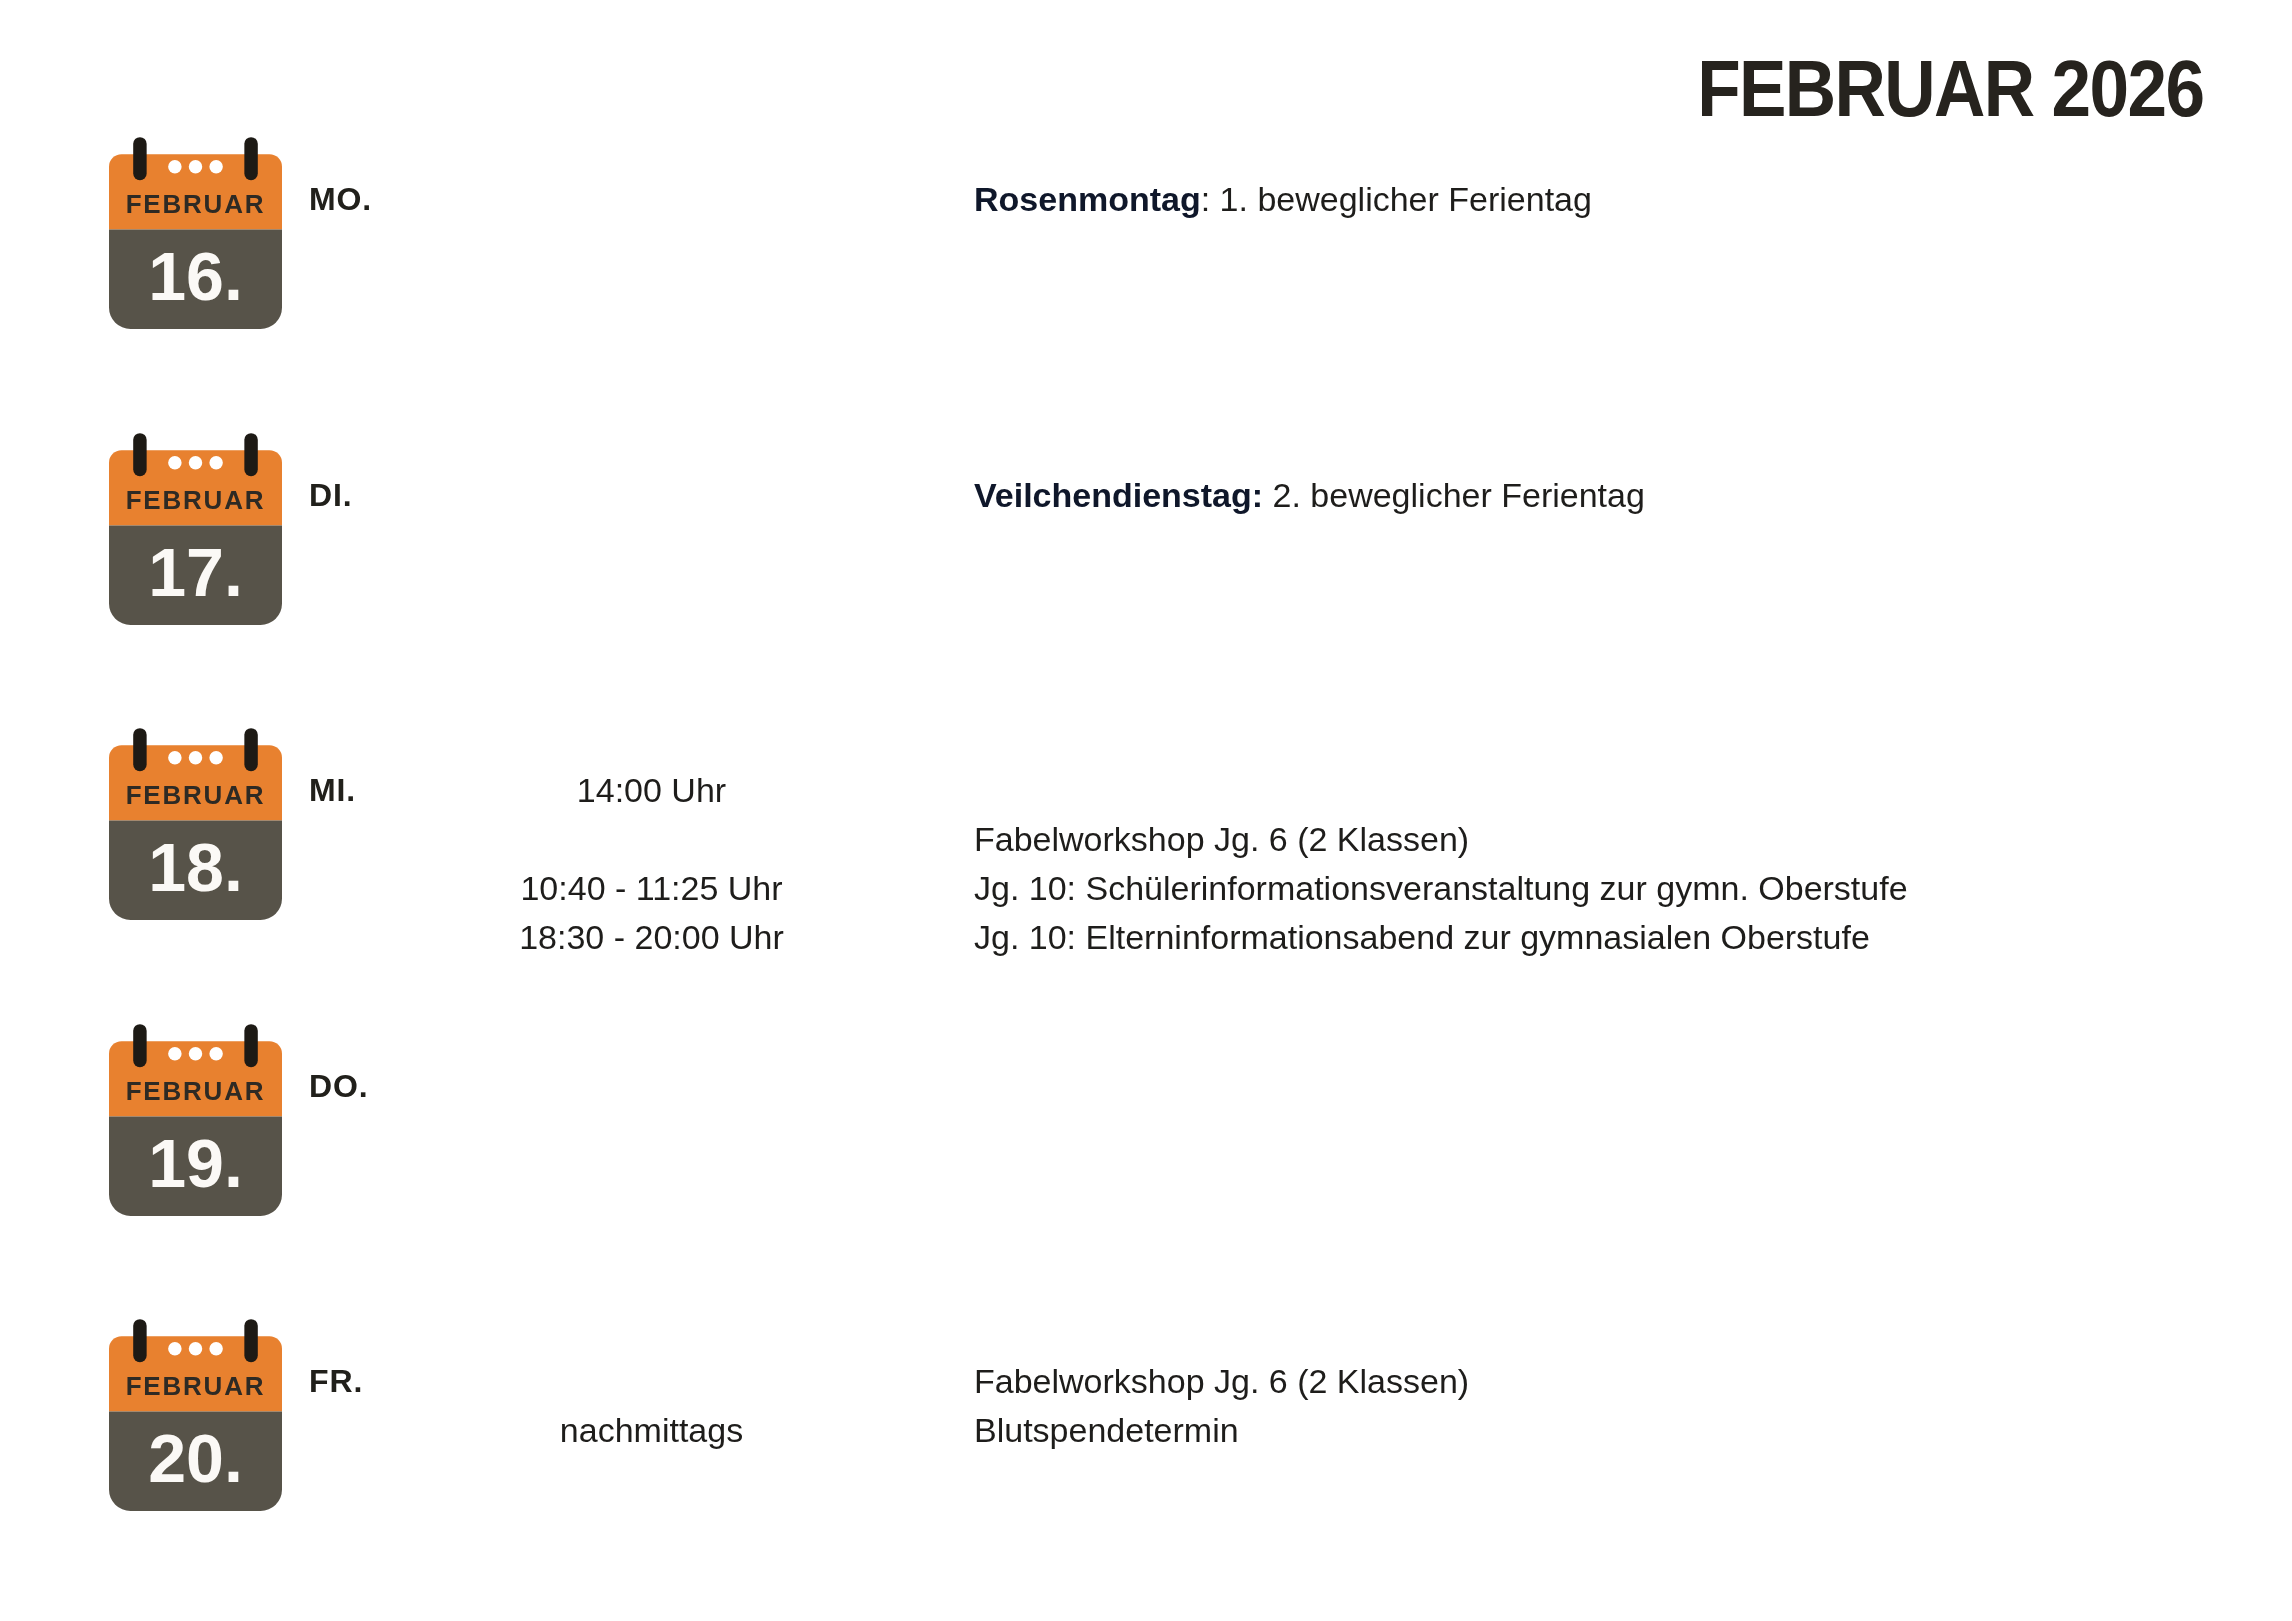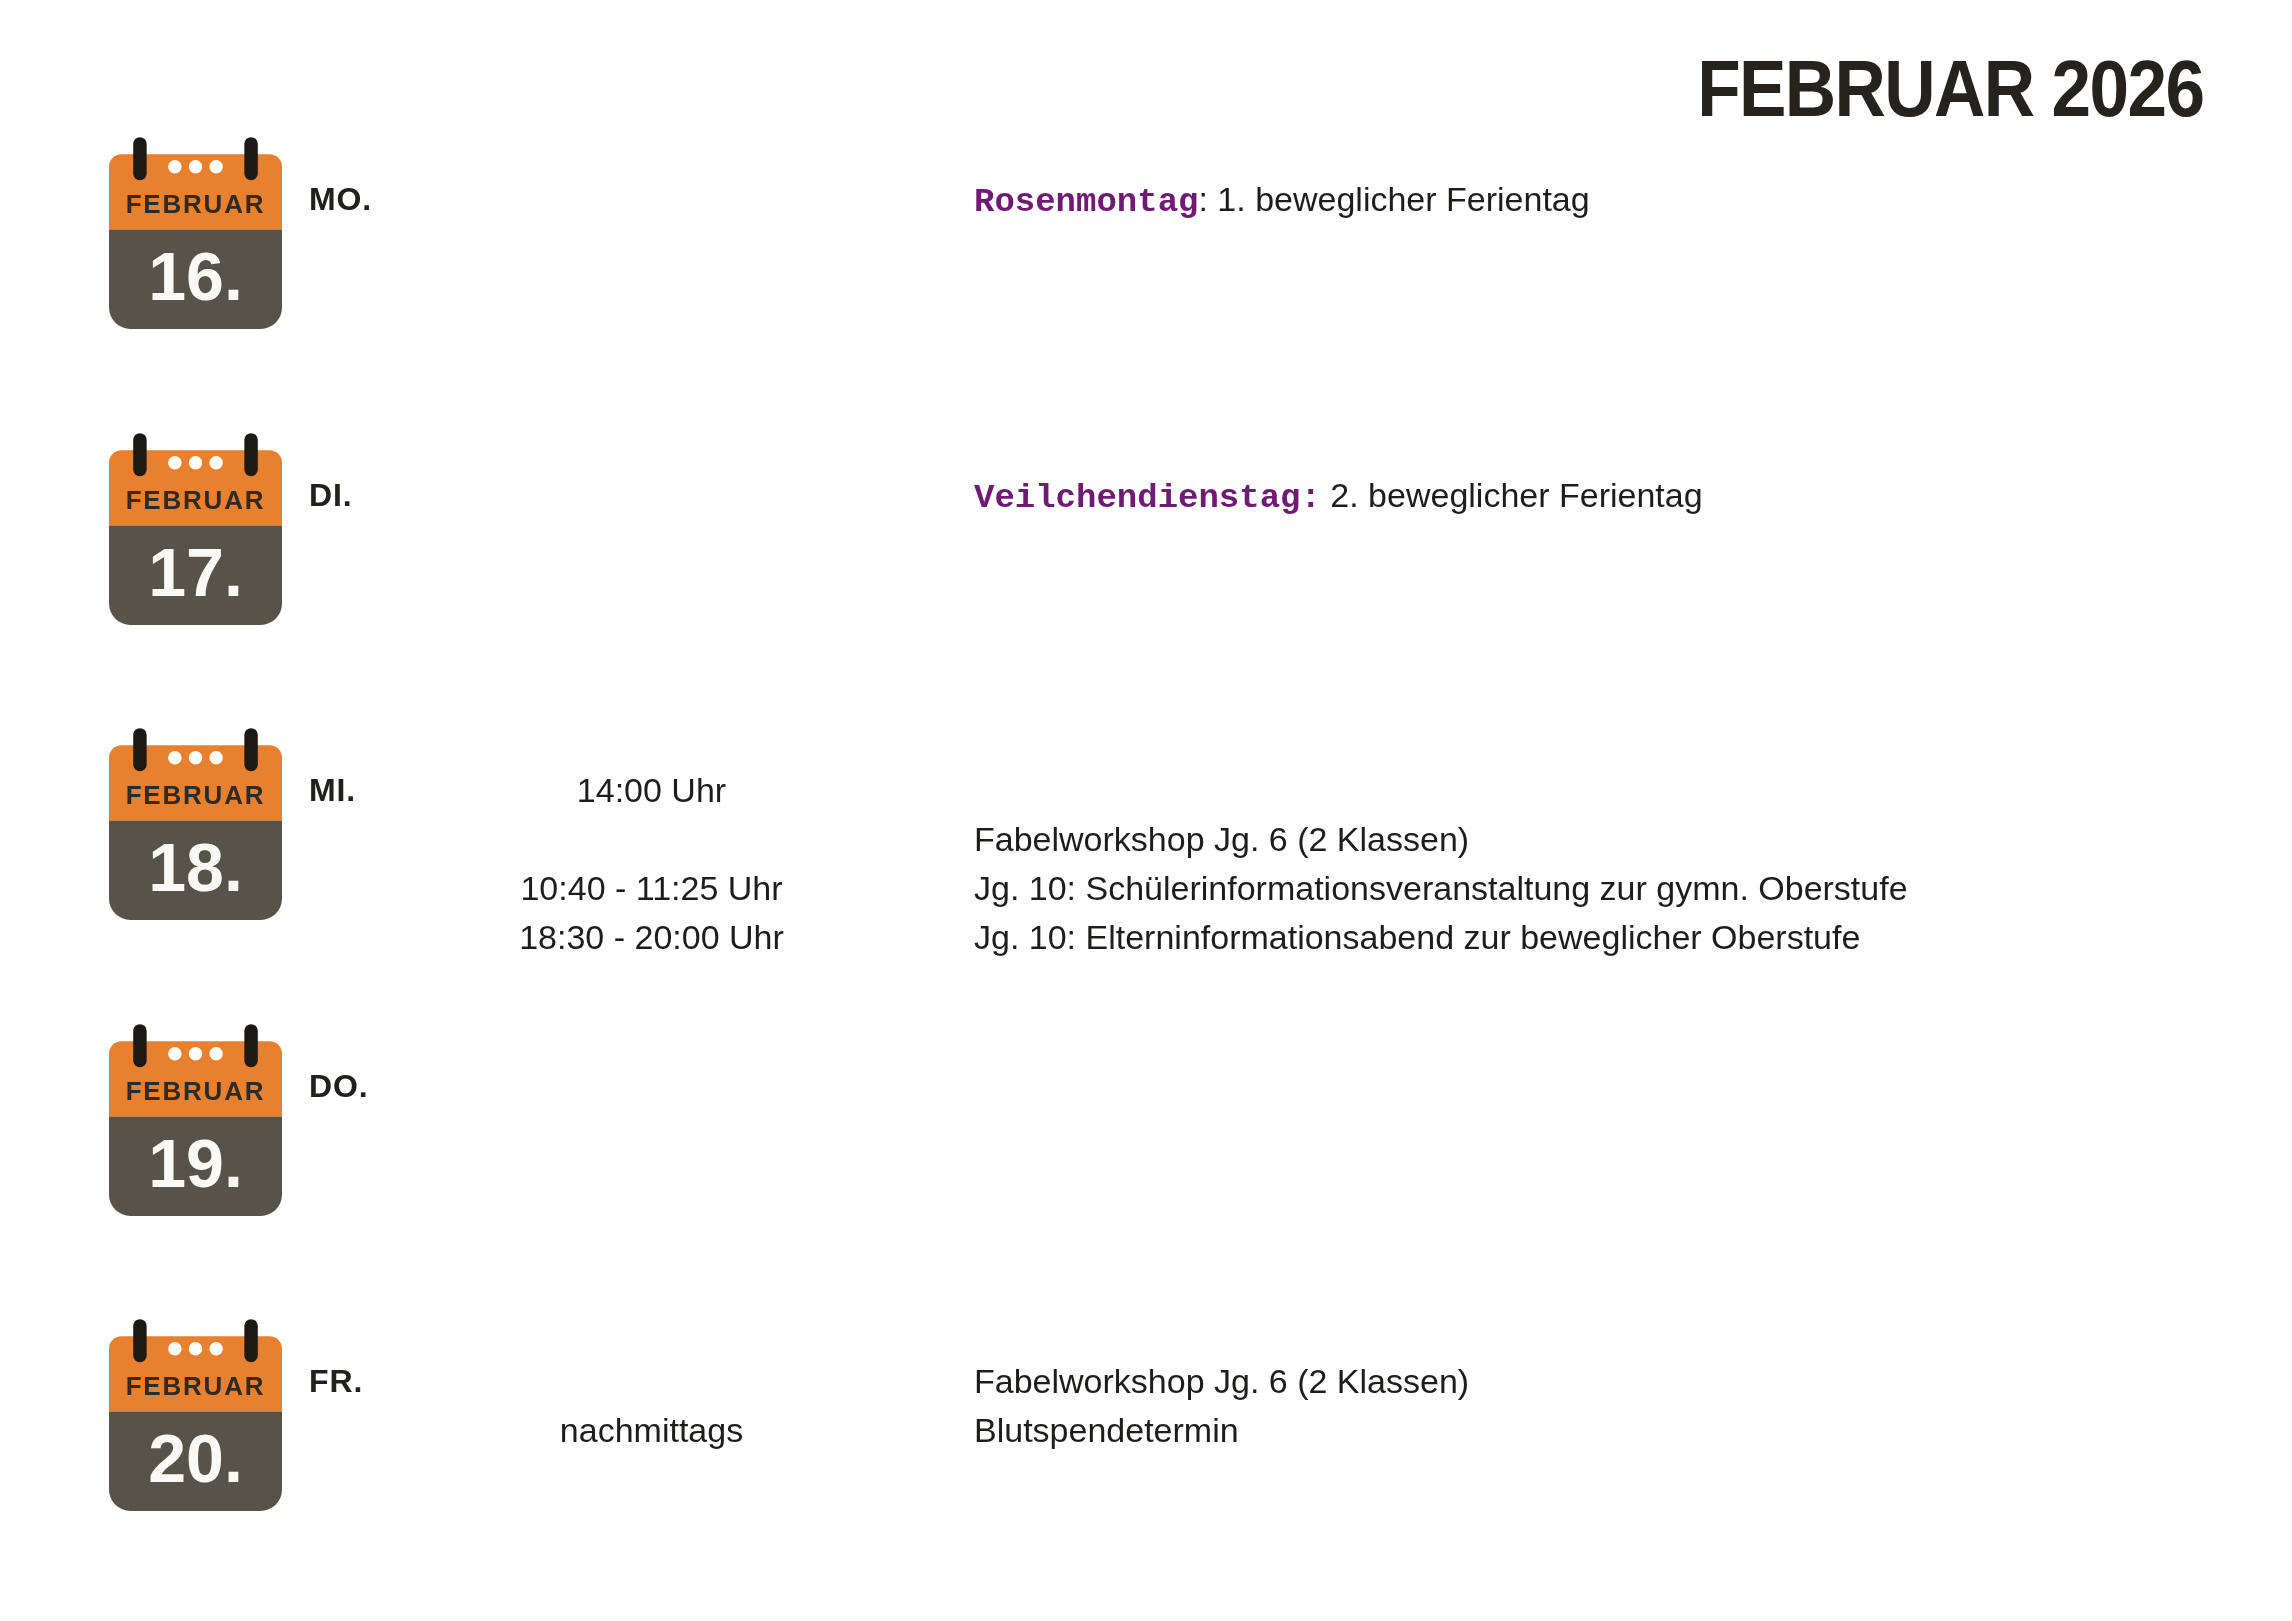--- a/index.html
+++ b/index.html
@@ -37,21 +37,21 @@
   .content { position: absolute; left: 488px; top: 38px; }
   .line { display: flex; align-items: flex-start; }
   .time {
     flex: 0 0 327px; text-align: center;
     font-size: 34px; line-height: 49px; color: #1e1d1b; white-space: nowrap;
   }
   .text {
     margin-left: 159px; width: 1057px;
     font-size: 34px; line-height: 49px; color: #1e1d1b;
   }
-  .hl { color: #701a75; font-weight: 700; font-family: Liberation Mono, monospace; }
+  .hl { color: #0f172a; font-weight: 700; }
 </style>
 </head>
 <body>
 
 <div class="page">
 
   <div class="page-title">FEBRUAR 2026</div>
 
   <div class="row" style="top:137px">
     <svg class="cal" viewBox="0 0 193 215">
@@ -121,21 +121,21 @@
       <div class="line">
         <span class="time"></span>
         <span class="text">Fabelworkshop Jg. 6 (2 Klassen)</span>
       </div>
       <div class="line">
         <span class="time">10:40 - 11:25 Uhr</span>
         <span class="text">Jg. 10: Schülerinformationsveranstaltung zur gymn. Oberstufe</span>
       </div>
       <div class="line">
         <span class="time">18:30 - 20:00 Uhr</span>
-        <span class="text">Jg. 10: Elterninformationsabend zur beweglicher Oberstufe</span>
+        <span class="text">Jg. 10: Elterninformationsabend zur gymnasialen Oberstufe</span>
       </div>
     </div>
   </div>
 
   <div class="row" style="top:1024px">
     <svg class="cal" viewBox="0 0 193 215">
       <path class="hdr" d="M14,19 h165 a14,14 0 0 1 14,14 v70 h-193 v-70 a14,14 0 0 1 14,-14 z"></path>
       <path class="body" d="M0,103 h193 v87 a24,24 0 0 1 -24,24 h-145 a24,24 0 0 1 -24,-24 z"></path>
       <rect class="pin" x="27" y="0" width="15" height="48" rx="7.5"></rect>
       <rect class="pin" x="151" y="0" width="15" height="48" rx="7.5"></rect>

